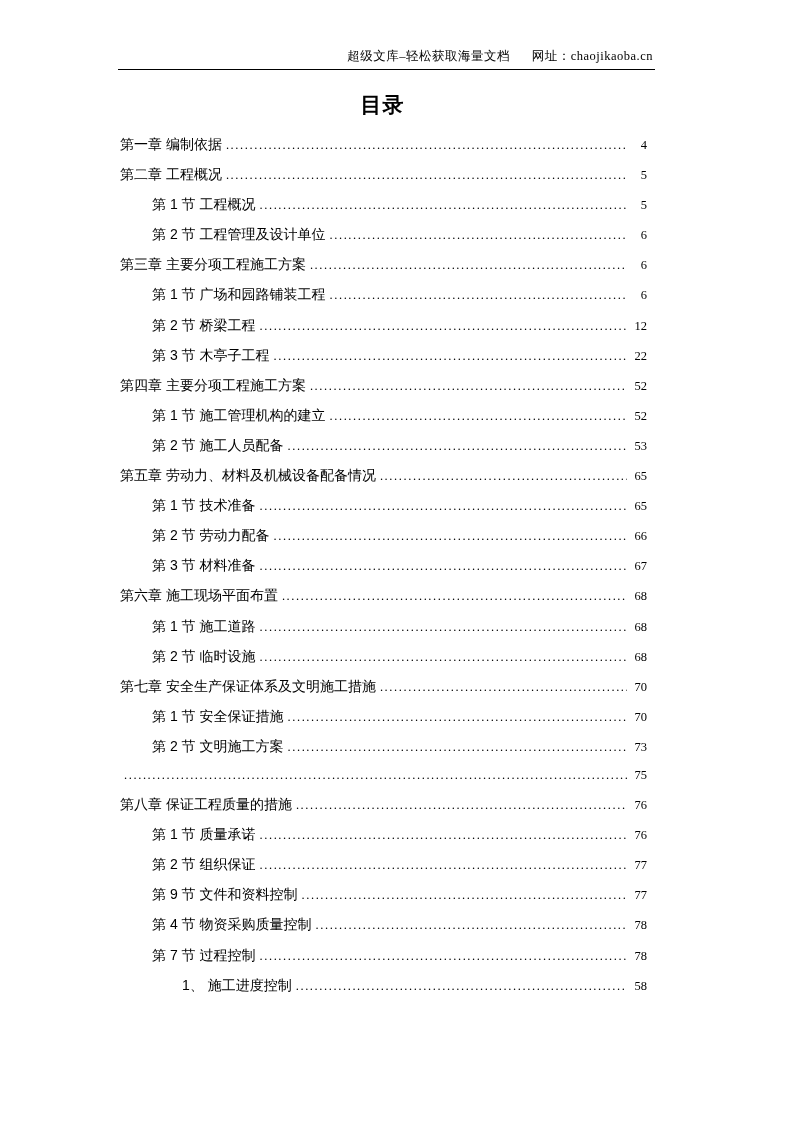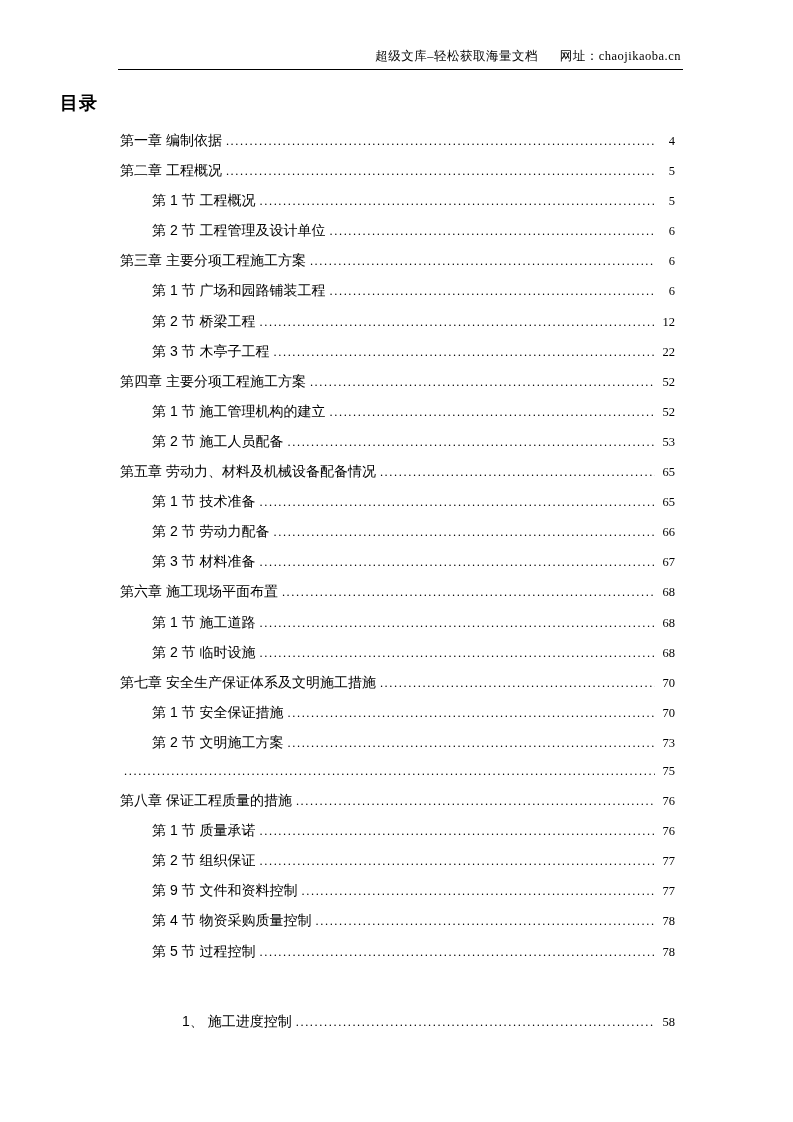--- a/index.html
+++ b/index.html
@@ -11,21 +11,21 @@
     width: 793px;
     height: 1122px;
     font-family: "Liberation Serif", "DejaVu Serif", serif;
     color: #000000;
     position: relative;
   }
   .page {
     width: 793px;
     height: 902px;
     box-sizing: border-box;
-    padding: 48px 60px 0 60px;
+    padding: 48px 88px 0 60px;
     position: relative;
   }
   .header {
     text-align: right;
     font-size: 12.5px;
     font-family: "Liberation Serif", serif;
     letter-spacing: 0.5px;
     padding-right: 52px;
     padding-bottom: 4px;
     white-space: nowrap;
@@ -40,22 +40,22 @@
     margin: 0 -60px;
   }
   .rule-wrap .line {
     position: absolute;
     left: 118px;
     right: 110px;
     top: 0;
     border-top: 1.6px solid #000;
   }
   h1.title {
-    text-align: left;
-    font-size: 18px;
+    text-align: center;
+    font-size: 21px;
     font-weight: bold;
     margin: 20px 0 18px 0;
     letter-spacing: 1px;
     font-family: Liberation Sans, sans-serif;
   }
   .toc {
     margin: 0 58px 0 60px;
     font-size: 12.5px;
   }
   .toc-row {
@@ -82,21 +82,21 @@
   }
   .toc-row .page-num {
     flex: 0 0 auto;
     text-align: right;
     min-width: 18px;
     font-family: "Liberation Serif", serif;
     font-size: 12.5px;
   }
   .lvl-0 .label { padding-left: 0px; }
   .lvl-1 .label { padding-left: 32px; }
-  .lvl-2 .label { padding-left: 62px; margin-top: 40px; }
+  .lvl-2 .label { padding-left: 62px; }
 </style>
 </head>
 <body>
 
 <div class="page">
 
   <div class="header">
     <span>超级文库–轻松获取海量文档</span>
     <span class="site">网址：chaojikaoba.cn</span>
   </div>
@@ -236,21 +236,21 @@
         <span class="label">第 9 节  文件和资料控制</span>
         <span class="leader">..................................................................................................................</span>
         <span class="page-num">77</span>
       </div>
       <div class="toc-row lvl-1">
         <span class="label">第 4 节  物资采购质量控制</span>
         <span class="leader">..................................................................................................................</span>
         <span class="page-num">78</span>
       </div>
       <div class="toc-row lvl-1">
-        <span class="label">第 5 节  过程控制</span>
+        <span class="label">第 7 节  过程控制</span>
         <span class="leader">..................................................................................................................</span>
         <span class="page-num">78</span>
       </div>
       <div class="toc-row lvl-2">
         <span class="label">1、  施工进度控制</span>
         <span class="leader">..................................................................................................................</span>
         <span class="page-num">58</span>
       </div>
     </div>
 

